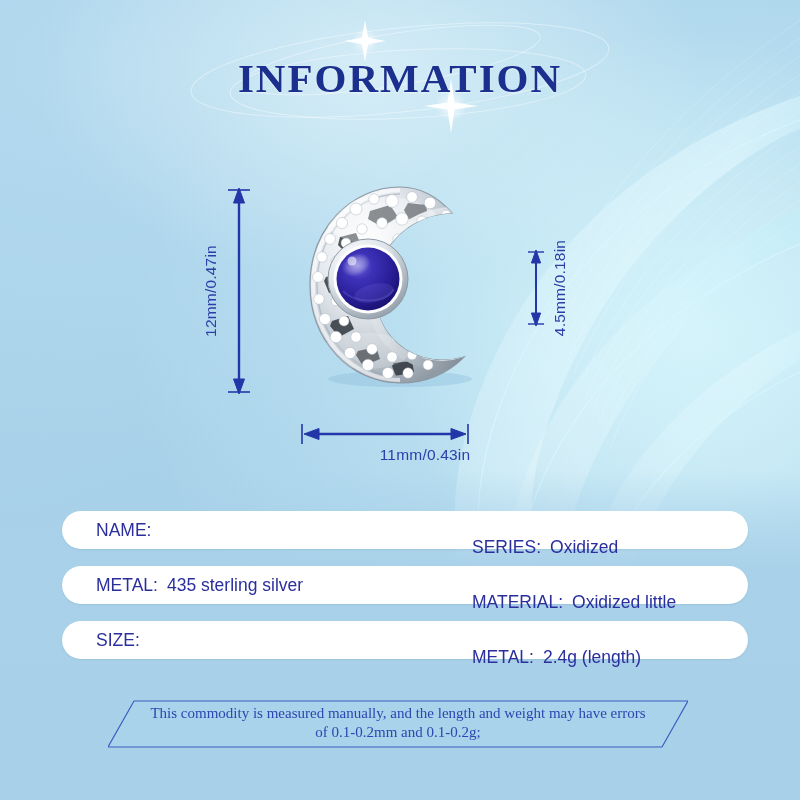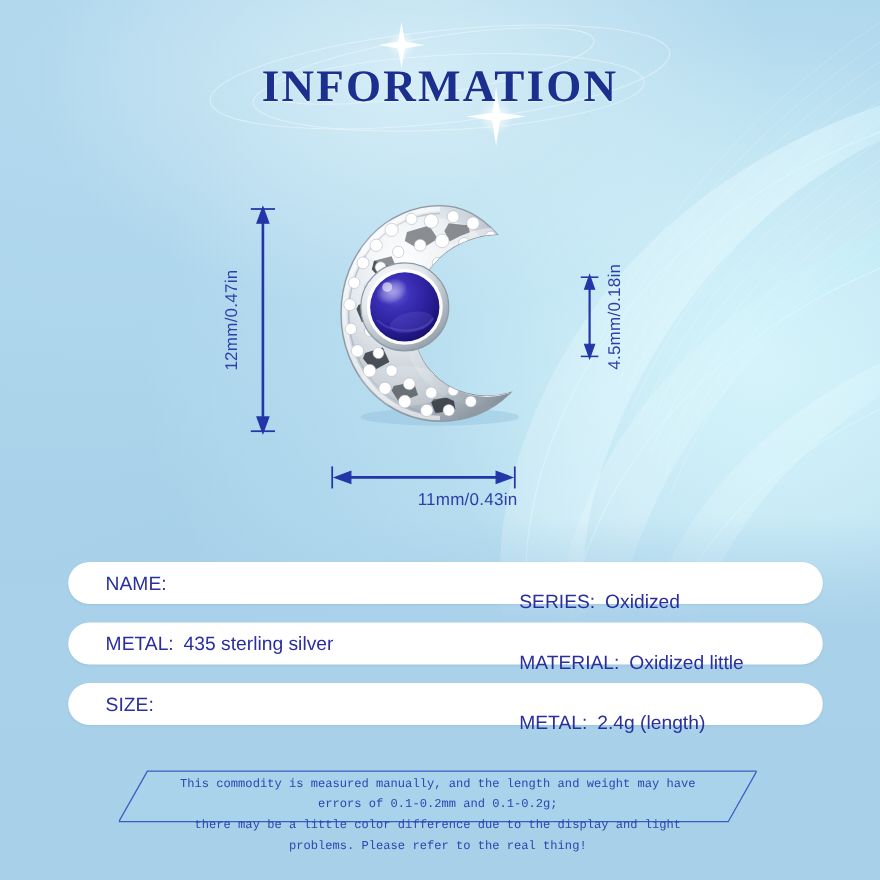--- a/index.html
+++ b/index.html
@@ -118,22 +118,22 @@
     left: 108px;
     top: 697px;
     width: 580px;
     height: 54px;
   }
   .disclaimer svg { position: absolute; inset: 0; }
   .disclaimer-text {
     position: absolute;
     left: 40px; right: 40px; top: 7px;
     text-align: center;
-    font-family: Liberation Mono, monospace;
-    font-size: 11px;
+    font-family: Liberation Serif, serif;
+    font-size: 15px;
     line-height: 19px;
     color: #2e46b0;
   }
 </style>
 </head>
 <body>
 
 <div id="page">
 
   <div class="bg-layer bg-base"></div>
@@ -435,18 +435,17 @@
       </div>
     </div>
   </div>
 
   <div class="disclaimer">
     <svg viewBox="0 0 580 54" xmlns="http://www.w3.org/2000/svg">
       <polygon points="26,4 580,4 554,50 0,50" fill="#a9d4ec" fill-opacity="0.55" stroke="#3a5ec0" stroke-width="1.2"></polygon>
     </svg>
     <div class="disclaimer-text">
       <div>This commodity is measured manually, and the length and weight may have errors of 0.1-0.2mm and 0.1-0.2g;</div>
-      <div>there may be a little color difference due to the display and light problems. Please refer to the real thing!</div>
     </div>
 
   </div>
 
 </div>
 
 </body></html>

